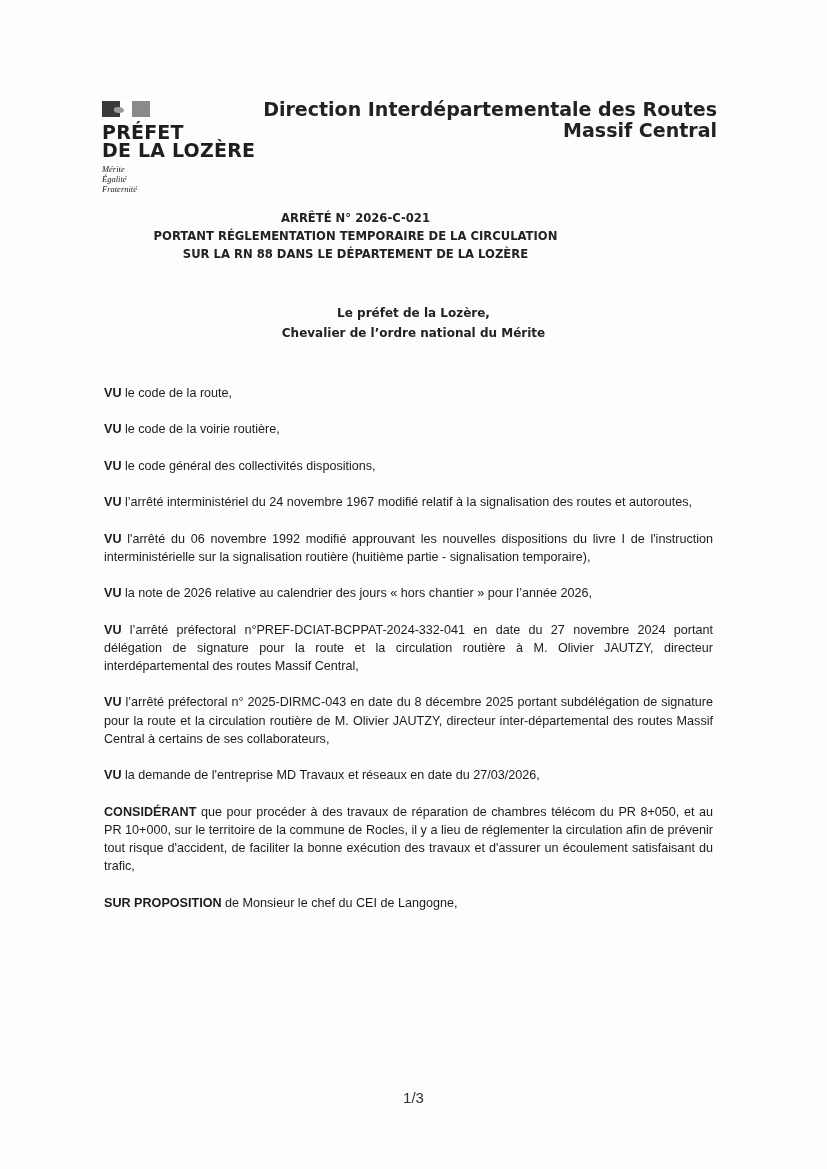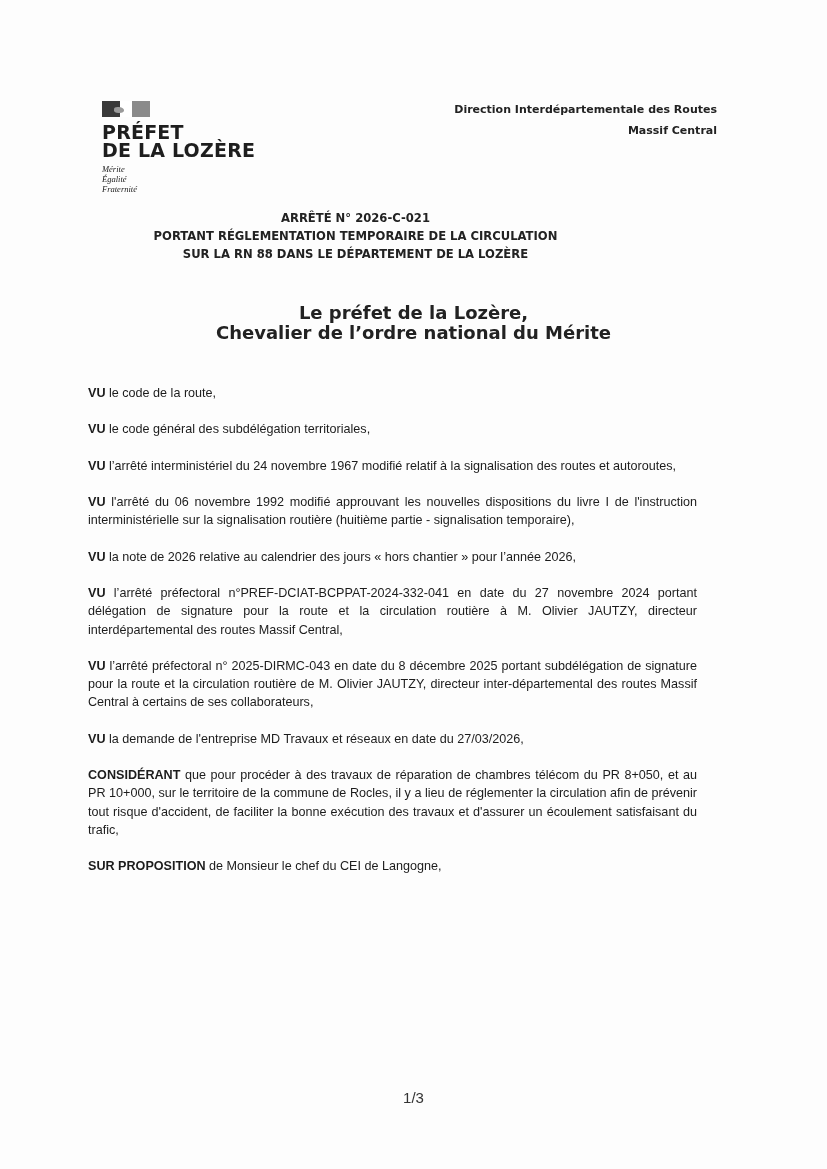--- a/index.html
+++ b/index.html
@@ -78,21 +78,21 @@
     }
 
     
     .org {
       position: absolute;
       right: 110px;
       top: 99px;
       text-align: right;
       font-family: "DejaVu Sans", sans-serif;
       font-weight: bold;
-      font-size: 11px;
+      font-size: 19px;
       line-height: 21px;
       color: #222;
     }
 
     
     .title {
       position: absolute;
       left: 0;
       width: 711px;
       top: 209px;
@@ -105,29 +105,29 @@
     }
 
     .prefet {
       position: absolute;
       left: 0;
       width: 827px;
       top: 303px;
       text-align: center;
       font-family: "DejaVu Sans", sans-serif;
       font-weight: bold;
-      font-size: 18px;
+      font-size: 12px;
       line-height: 20px;
       color: #222;
     }
 
     
     .body {
       position: absolute;
-      left: 88px;
+      left: 104px;
       top: 384px;
       width: 609px;
       font-family: "Liberation Sans", "DejaVu Sans", sans-serif;
       font-size: 12.6px;
       line-height: 18.2px;
       color: #1c1c1c;
     }
     .para {
       margin: 0 0 18.2px 0;
       text-align: justify;
@@ -178,21 +178,22 @@
     <div>SUR LA RN 88 DANS LE DÉPARTEMENT DE LA LOZÈRE</div>
   </div>
 
   <div class="prefet">
     <div>Le préfet de la Lozère,</div>
     <div>Chevalier de l’ordre national du Mérite</div>
   </div>
 
   <div class="body">
     <p class="para"><span class="lead">VU</span><span> le code de la route,</span></p>
-    <p class="para"><span class="lead">VU</span><span> le code général des subdélégation territoriales,</span></p>
+    <p class="para"><span class="lead">VU</span><span> le code de la voirie routière,</span></p>
+    <p class="para"><span class="lead">VU</span><span> le code général des collectivités dispositions,</span></p>
     <p class="para"><span class="lead">VU</span><span> l’arrêté interministériel du 24 novembre 1967 modifié relatif à la signalisation des routes et autoroutes,</span></p>
     <p class="para"><span class="lead">VU</span><span> l'arrêté du 06 novembre 1992 modifié approuvant les nouvelles dispositions du livre I de l'instruction interministérielle sur la signalisation routière (huitième partie - signalisation temporaire),</span></p>
     <p class="para"><span class="lead">VU</span><span> la note de 2026 relative au calendrier des jours « hors chantier » pour l’année 2026,</span></p>
     <p class="para"><span class="lead">VU</span><span> l’arrêté préfectoral n°PREF-DCIAT-BCPPAT-2024-332-041  en date du 27 novembre 2024 portant délégation de signature pour la route et la circulation routière à M. Olivier JAUTZY, directeur interdépartemental des routes Massif Central,</span></p>
     <p class="para"><span class="lead">VU</span><span> l’arrêté préfectoral n° 2025-DIRMC-043 en date du 8 décembre 2025 portant subdélégation de signature pour la route et la circulation routière de M. Olivier JAUTZY, directeur inter-départemental des routes Massif Central à certains de ses collaborateurs,</span></p>
     <p class="para"><span class="lead">VU</span><span> la demande de l'entreprise MD Travaux et réseaux en date du 27/03/2026,</span></p>
     <p class="para"><span class="lead">CONSIDÉRANT</span><span> que pour procéder à des travaux de réparation de chambres télécom du PR 8+050, et au PR 10+000, sur le territoire de la commune de Rocles, il y a lieu de  réglementer la circulation afin de prévenir tout risque d'accident, de faciliter la bonne exécution des travaux et d'assurer un écoulement satisfaisant du trafic,</span></p>
     <p class="para"><span class="lead">SUR PROPOSITION</span><span> de Monsieur le chef du CEI de Langogne,</span></p>
   </div>
 

